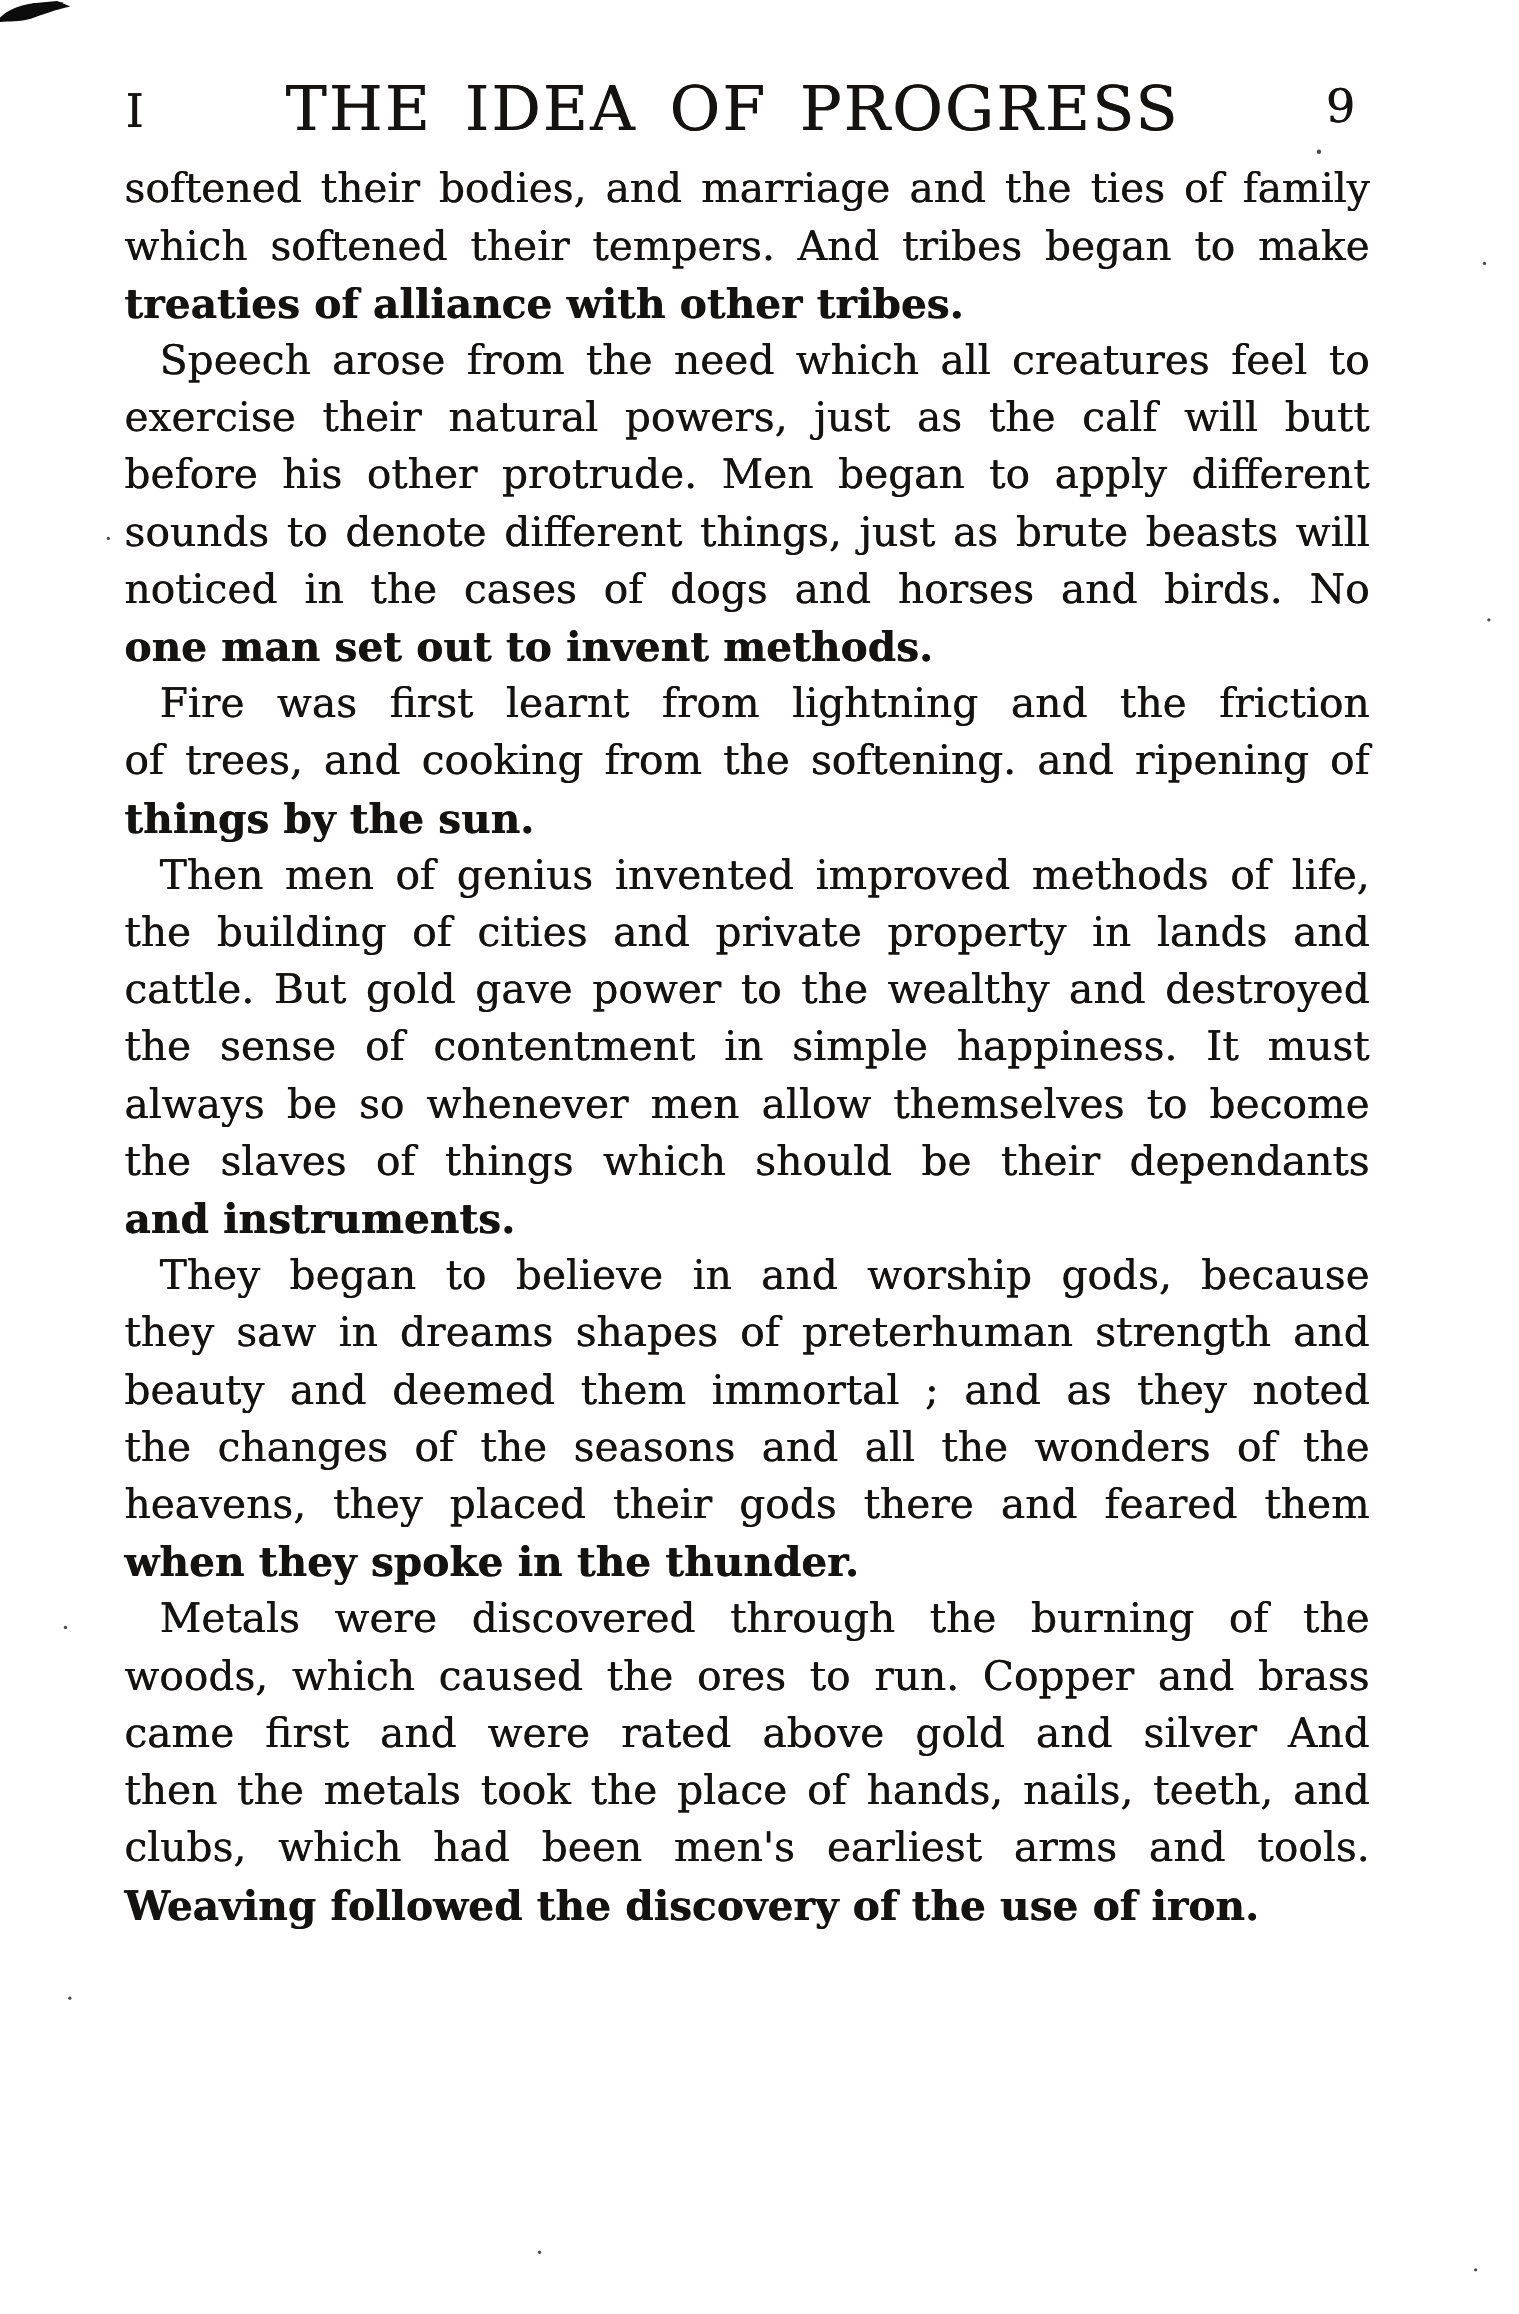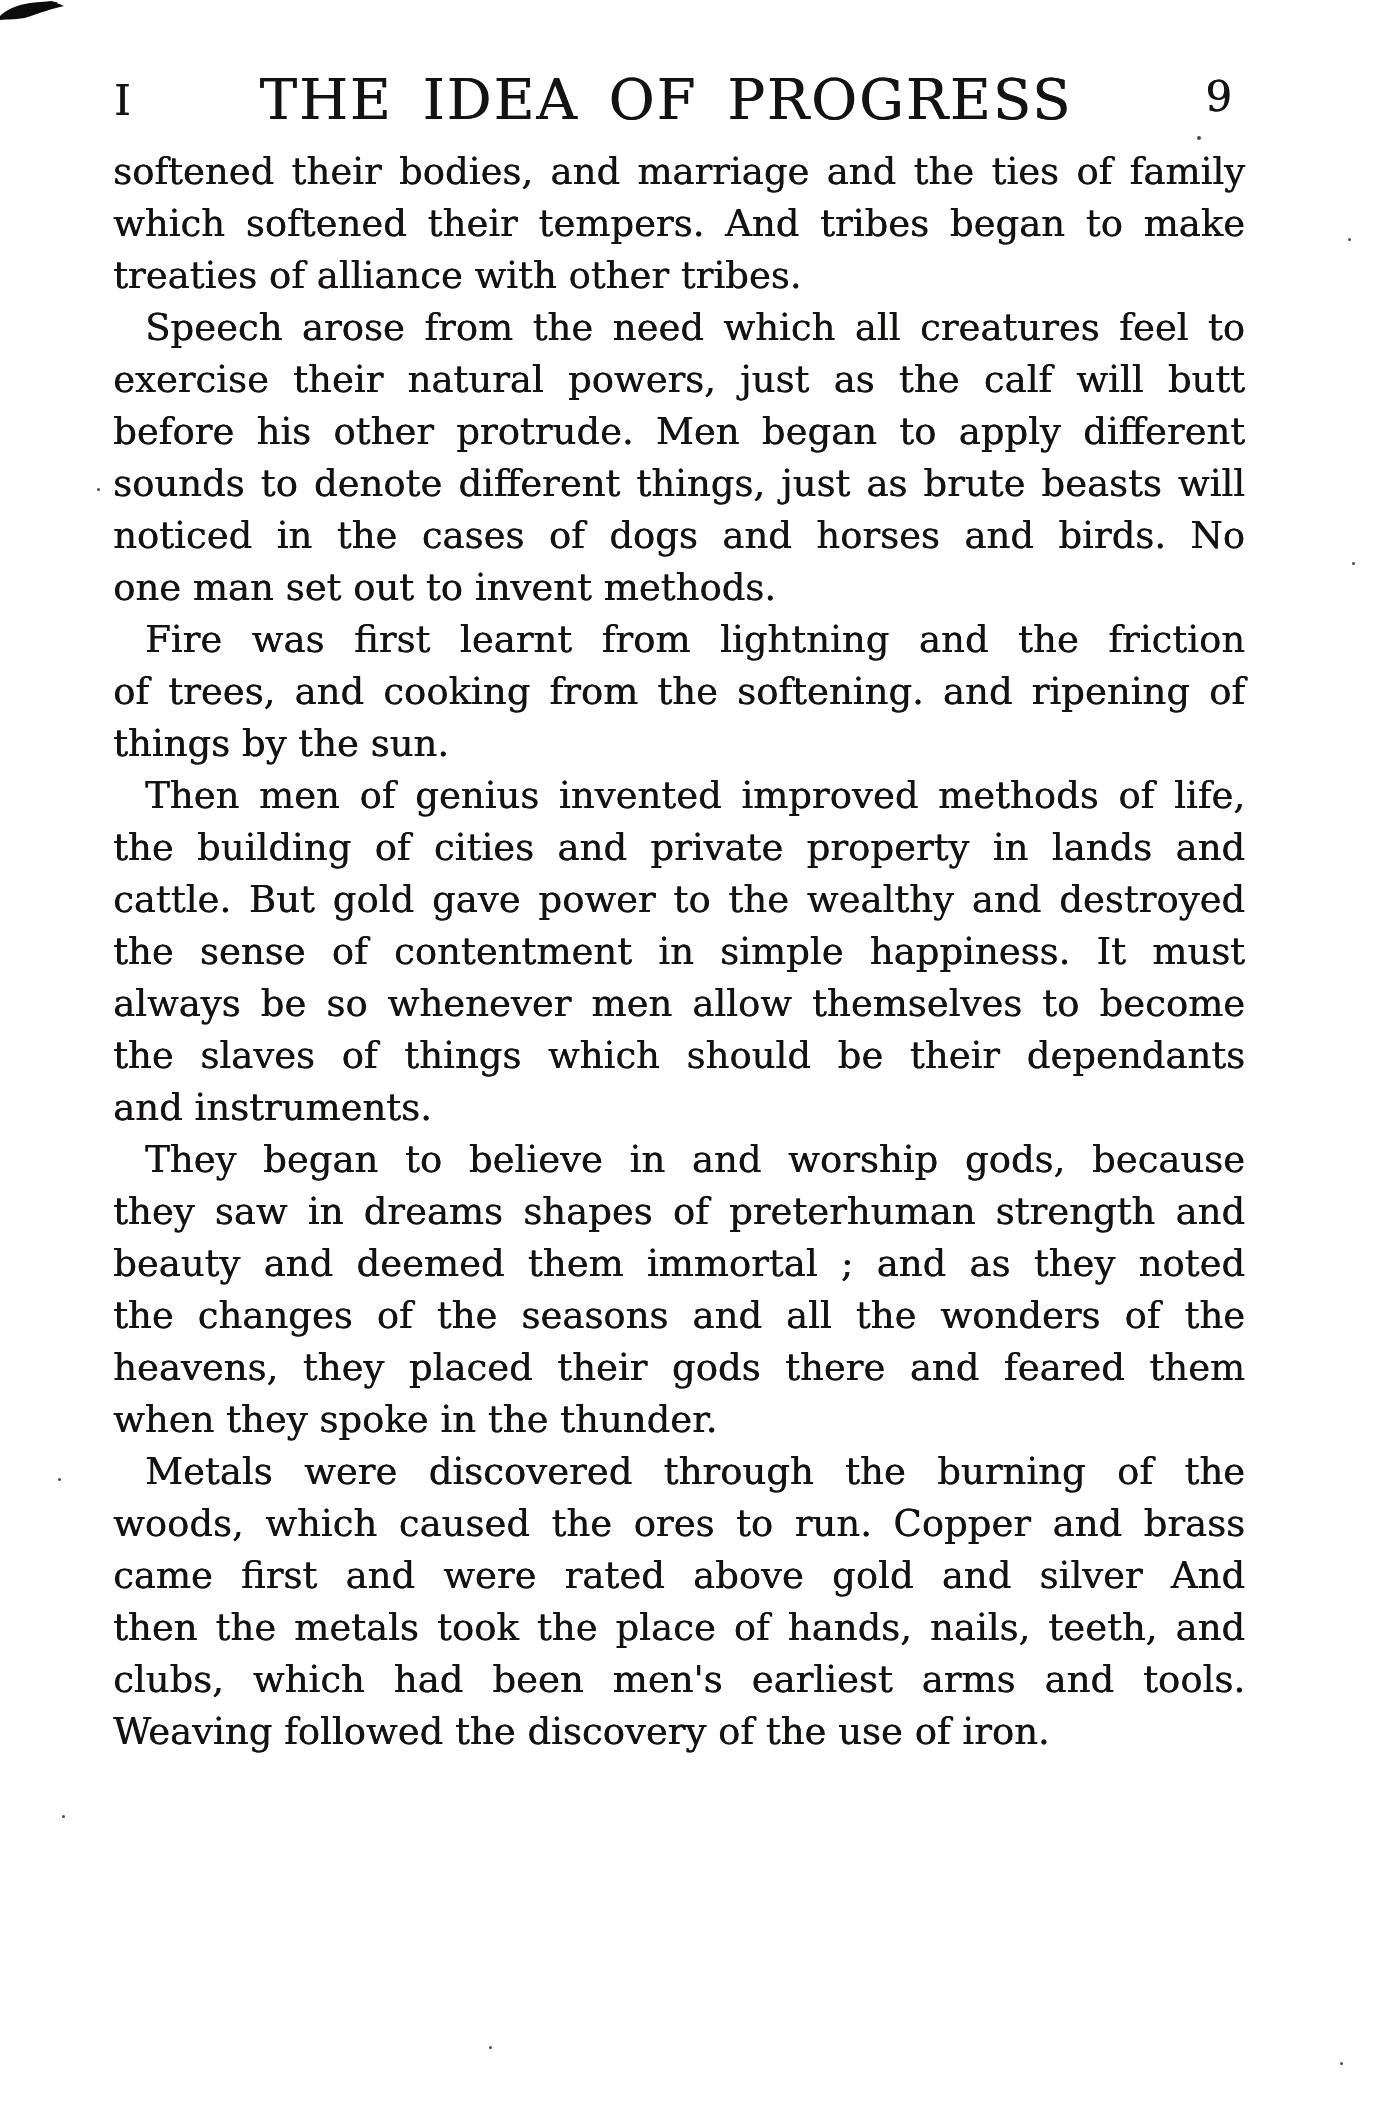--- a/index.html
+++ b/index.html
@@ -74,20 +74,21 @@
   }
   .paragraph { margin: 0; }
   .line {
     text-align: justify;
     text-align-last: justify;
     white-space: normal;
   }
   .line.last {
     text-align: left;
     text-align-last: left;
+    font-weight: bold;
   }
   .line.indent {
     text-indent: 32px;
   }
   
   .speck {
     position: absolute;
     background: #4a4a4a;
     border-radius: 50%;
   }

